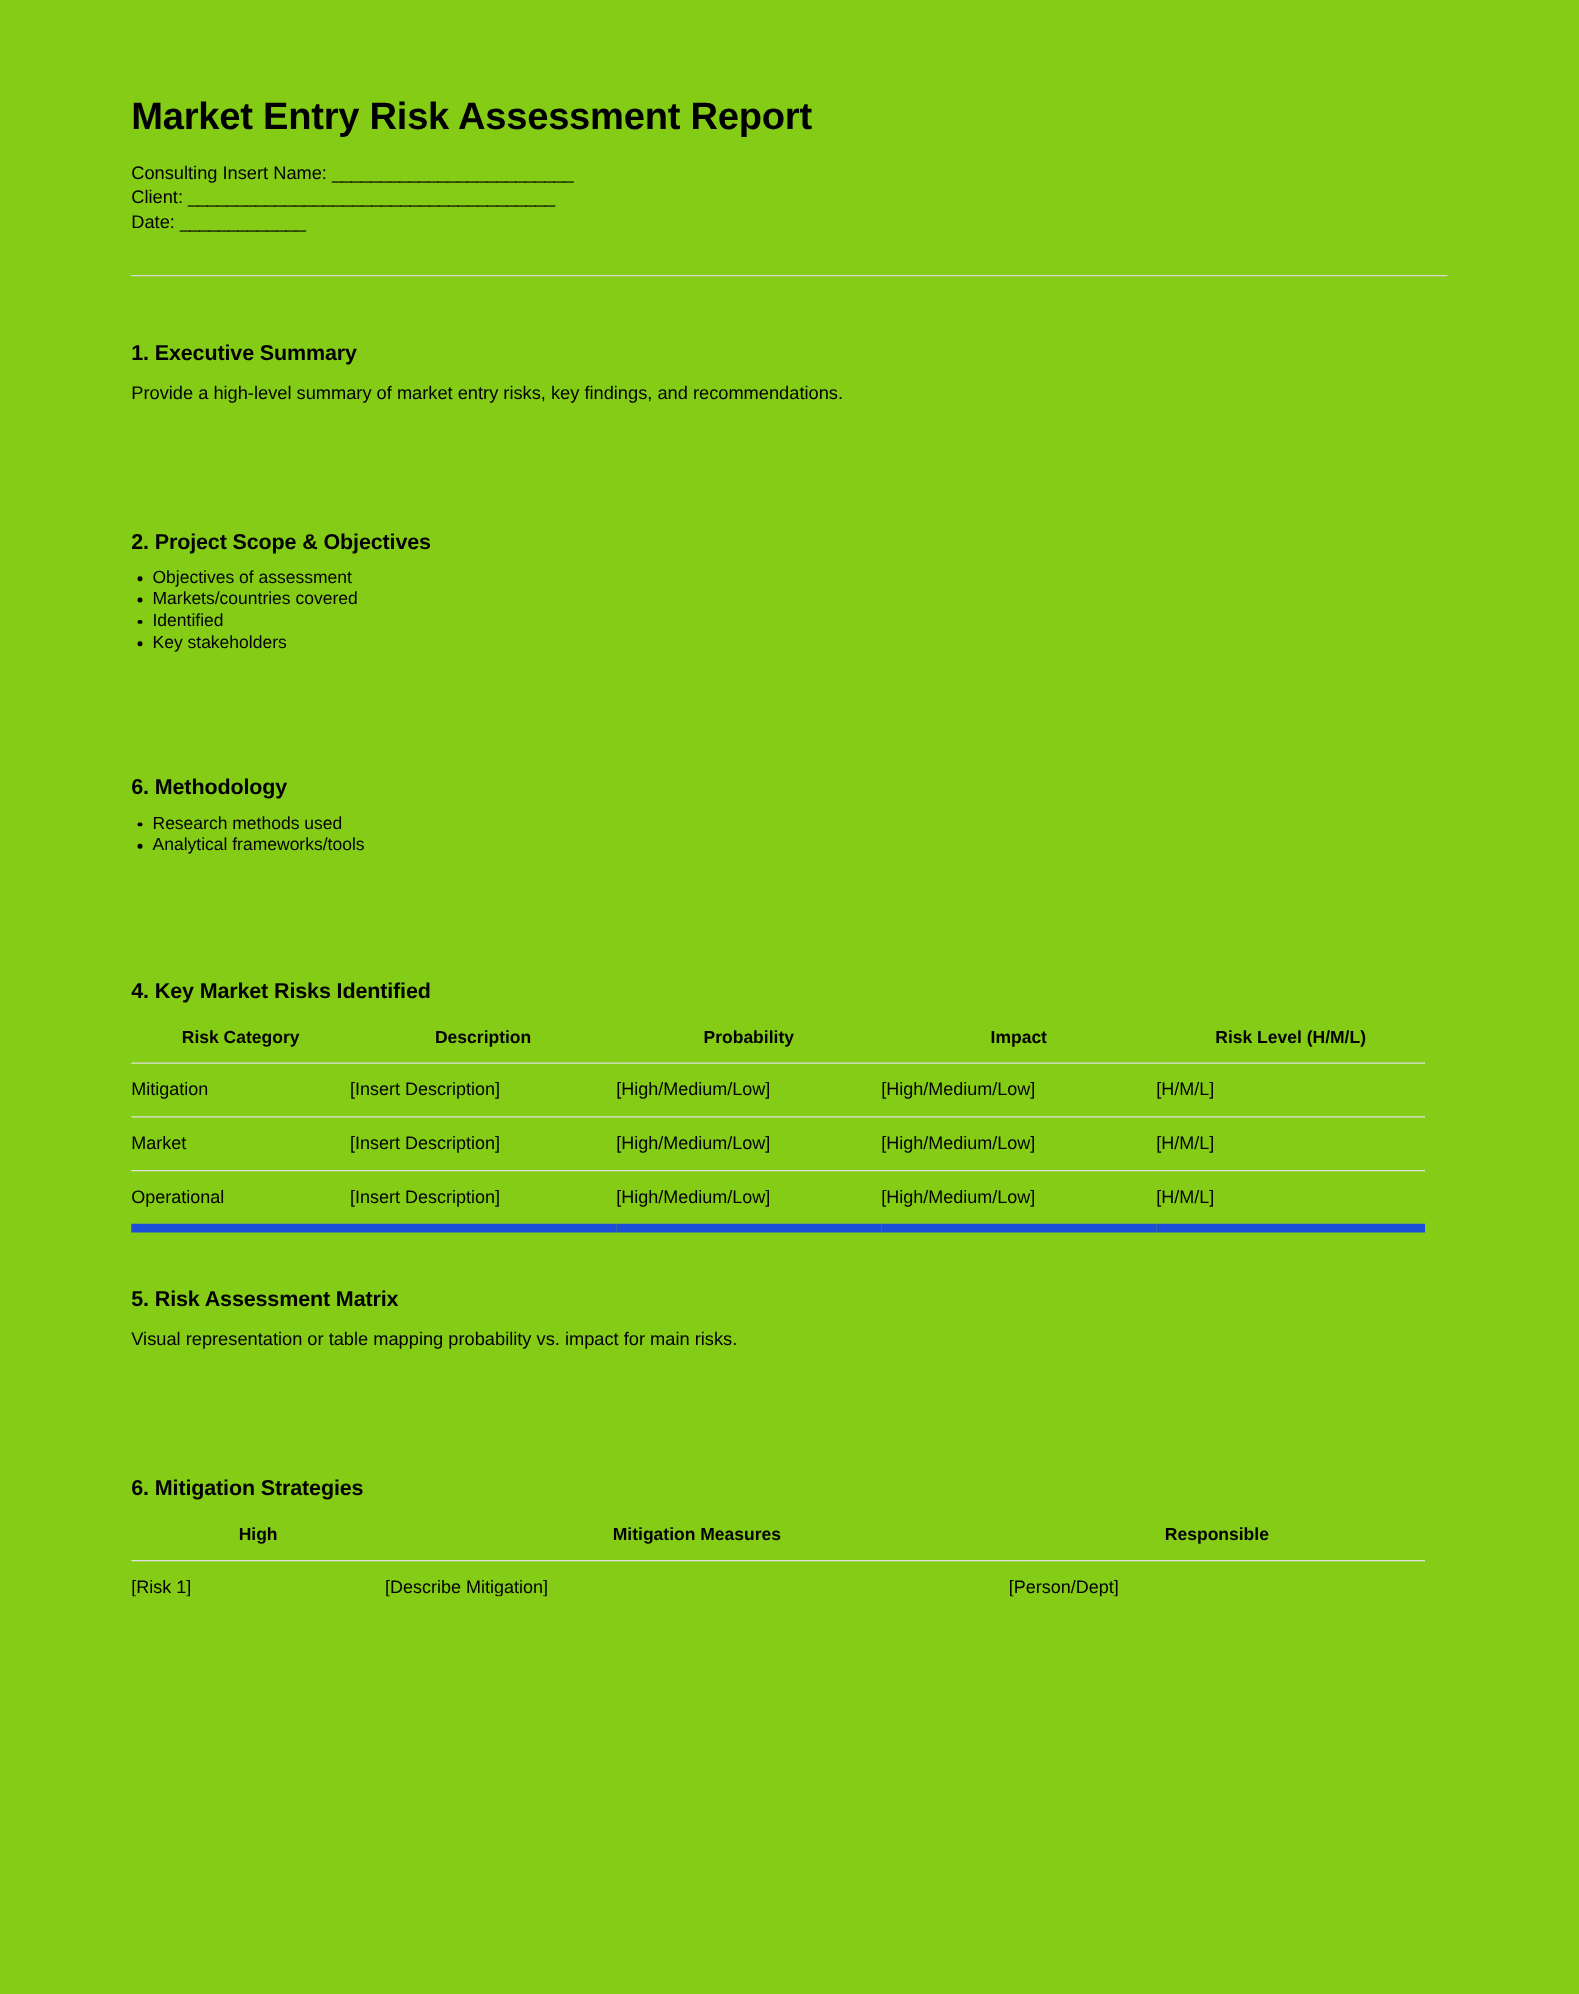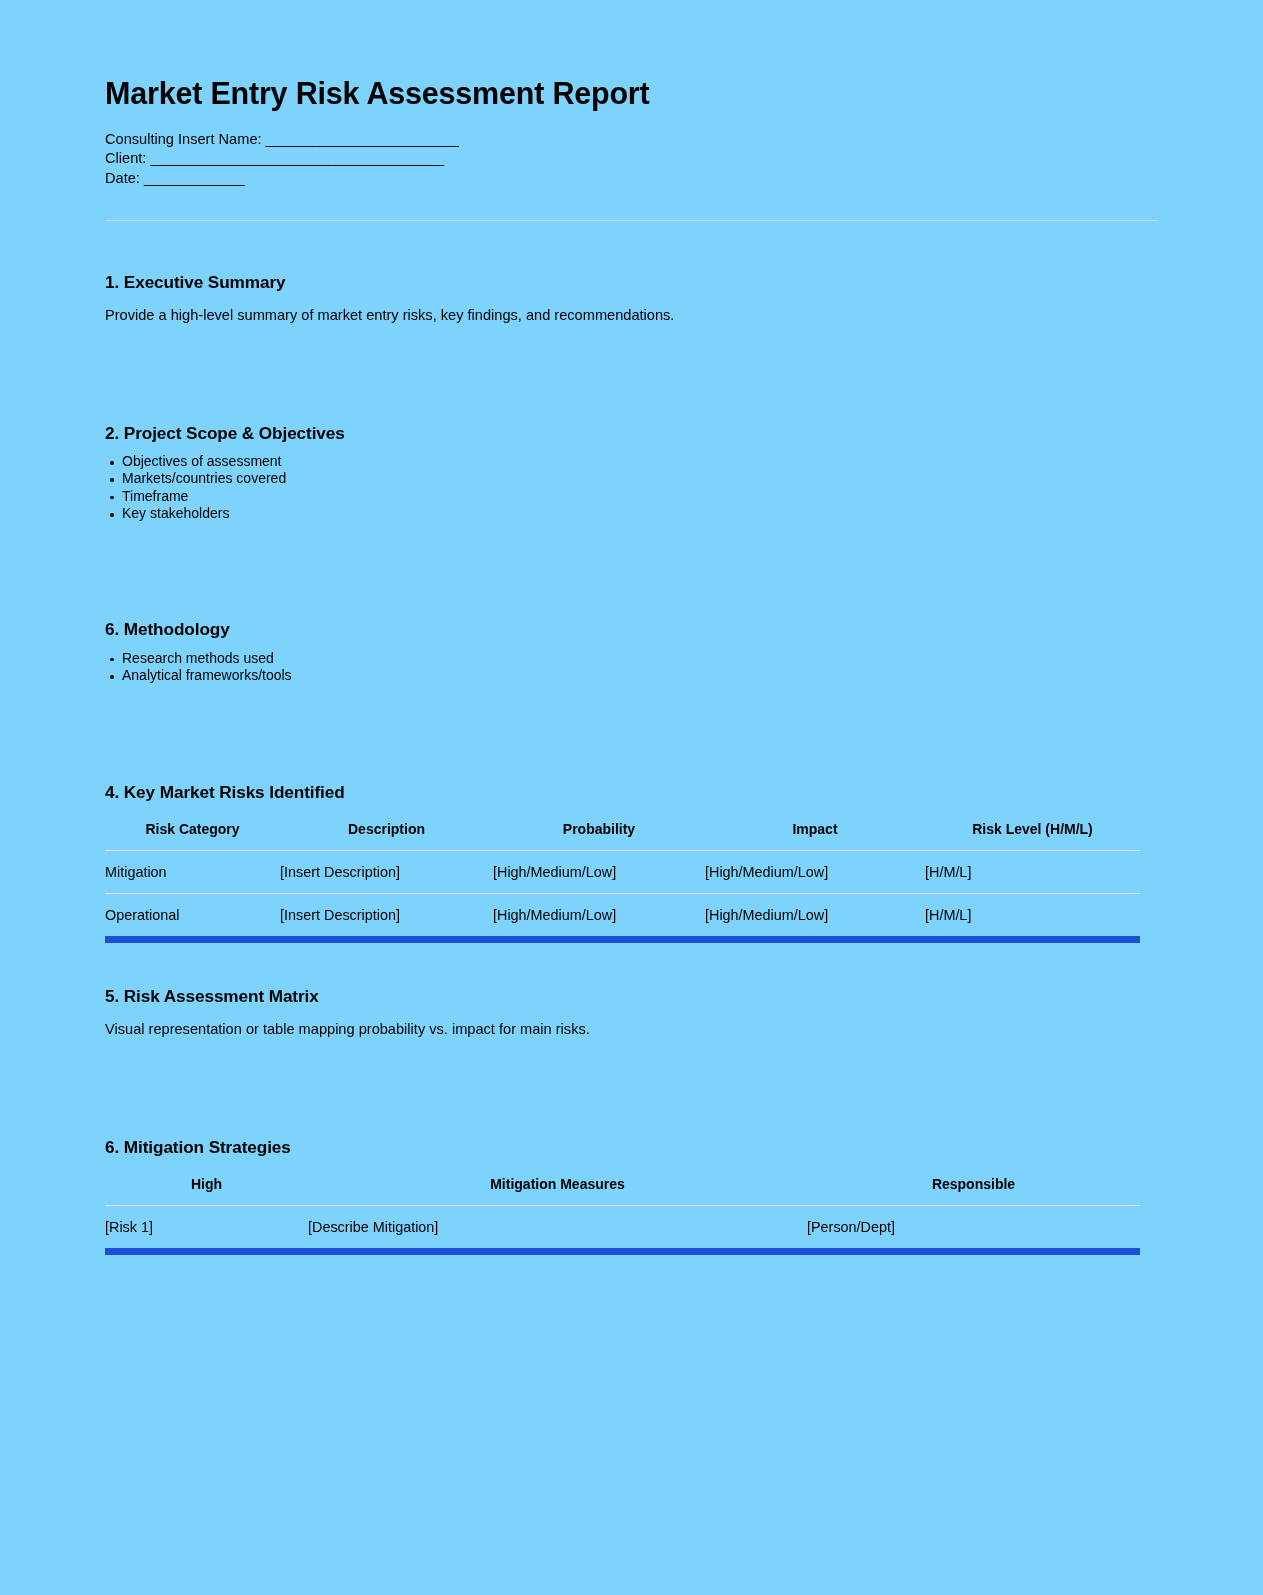--- a/index.html
+++ b/index.html
@@ -12,21 +12,21 @@
     height: 1595px;
     font-family: "Liberation Sans", sans-serif;
     color: #000000;
     -webkit-font-smoothing: antialiased;
   }
 
   .page {
     position: relative;
     width: 1263px;
     height: 1595px;
-    background: #7dd3fc;
+    background: #84cc16;
     overflow: hidden;
   }
 
   
   .content-clip {
     position: absolute;
     left: 0;
     top: 0;
     width: 1263px;
     height: 1277px;
@@ -182,21 +182,21 @@
         <p class="section-body">Provide a high-level summary of market entry risks, key findings, and recommendations.</p>
       </div>
 
       <div class="gap-lg"></div>
 
       <div class="section">
         <h2 class="section-heading">2. Project Scope &amp; Objectives</h2>
         <ul class="bullets">
           <li>Objectives of assessment</li>
           <li>Markets/countries covered</li>
-          <li>Timeframe</li>
+          <li>Identified</li>
           <li>Key stakeholders</li>
         </ul>
       </div>
 
       <div class="gap-lg"></div>
 
       <div class="section">
         <h2 class="section-heading">6. Methodology</h2>
         <ul class="bullets">
           <li>Research methods used</li>
@@ -228,20 +228,27 @@
           </thead>
           <tbody>
             <tr>
               <td class="pad-left">Mitigation</td>
               <td>[Insert Description]</td>
               <td>[High/Medium/Low]</td>
               <td>[High/Medium/Low]</td>
               <td>[H/M/L]</td>
             </tr>
             <tr>
+              <td class="pad-left">Market</td>
+              <td>[Insert Description]</td>
+              <td>[High/Medium/Low]</td>
+              <td>[High/Medium/Low]</td>
+              <td>[H/M/L]</td>
+            </tr>
+            <tr>
               <td class="pad-left">Operational</td>
               <td>[Insert Description]</td>
               <td>[High/Medium/Low]</td>
               <td>[High/Medium/Low]</td>
               <td>[H/M/L]</td>
             </tr>
           </tbody>
         </table>
       </div>
 

